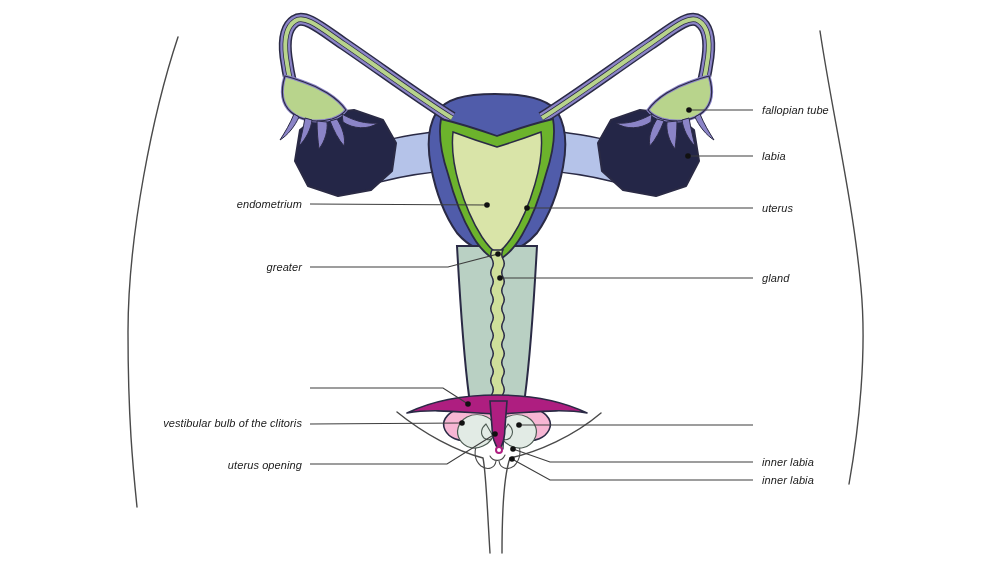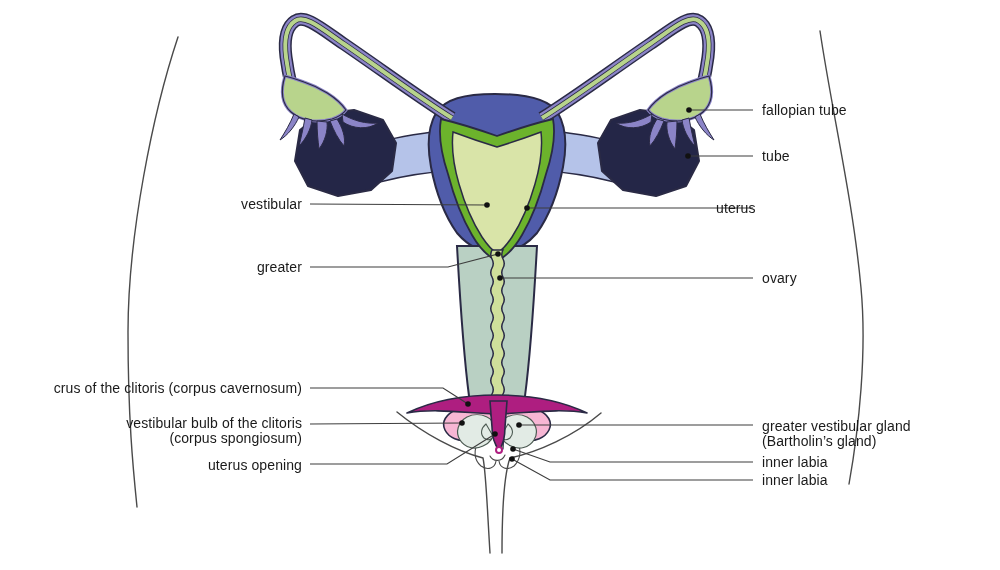--- a/index.html
+++ b/index.html
@@ -7,22 +7,22 @@
     --tube-green:#b8d48c; --tube-purple:#8b84c7; --ovary-navy:#242647;
     --ligament-periwinkle:#b5c3e9; --vagina-sage:#b9d0c3; --canal-pale:#cfdf9b;
     --clitoris-magenta:#ae1e80; --bulb-pink:#f7b6d4; --gland-pale:#e2ebe5;
     --gland-outline:#4c5a52; --outline-dark:#2a2a45; --line-gray:#3d3d3d;
     --body-outline-gray:#4a4a4a; --label-text:#1a1a1a;
   }
   html,body{margin:0;padding:0;background:#fff;}
   .canvas{position:relative;width:1000px;height:570px;background:#fff;overflow:hidden;
           font-family:"Liberation Sans",sans-serif;}
   .canvas svg{position:absolute;inset:0;}
-  .lbl{position:absolute;font-size:14px;line-height:16px;color:var(--label-text);
-       letter-spacing:.1px;white-space:nowrap;}
+  .lbl{position:absolute;font-size:11px;line-height:16px;color:var(--label-text);
+       letter-spacing:.1px;white-space:nowrap;font-style:italic;}
   .lbl.left{text-align:right;}
   .lbl .ln{display:block;line-height:15px;}
 </style>
 </head>
 <body>
 
 <div class="canvas">
 
 <svg viewBox="0 0 1000 570" width="1000" height="570">
 
@@ -108,33 +108,27 @@
     <circle cx="688" cy="156" r="2.8"></circle>
     <circle cx="468" cy="404" r="2.8"></circle>
     <circle cx="462" cy="423" r="2.8"></circle>
     <circle cx="519" cy="425" r="2.8"></circle>
     <circle cx="495" cy="434" r="2.8"></circle>
     <circle cx="513" cy="449" r="2.8"></circle>
     <circle cx="512" cy="459" r="2.8"></circle>
   </g>
 </svg>
 
-<div class="lbl left" style="top:196px;right:698px">vestibular</div>
+<div class="lbl left" style="top:196px;right:698px">endometrium</div>
 <div class="lbl left" style="top:259px;right:698px">greater</div>
-<div class="lbl left" style="top:380px;right:698px">crus of the clitoris (corpus cavernosum)</div>
 <div class="lbl left" style="top:416px;right:698px">
   <span class="ln">vestibular bulb of the clitoris</span>
-  <span class="ln">(corpus spongiosum)</span>
 </div>
 <div class="lbl left" style="top:457px;right:698px">uterus opening</div>
 
 <div class="lbl" style="top:102px;left:762px">fallopian tube</div>
-<div class="lbl" style="top:148px;left:762px">tube</div>
-<div class="lbl" style="top:200px;left:716px">uterus</div>
-<div class="lbl" style="top:270px;left:762px">ovary</div>
-<div class="lbl" style="top:419px;left:762px">
-  <span class="ln">greater vestibular gland</span>
-  <span class="ln">(Bartholin’s gland)</span>
-</div>
+<div class="lbl" style="top:148px;left:762px">labia</div>
+<div class="lbl" style="top:200px;left:762px">uterus</div>
+<div class="lbl" style="top:270px;left:762px">gland</div>
 <div class="lbl" style="top:454px;left:762px">inner labia</div>
 <div class="lbl" style="top:472px;left:762px">inner labia</div>
 
 </div>
 
 </body></html>

